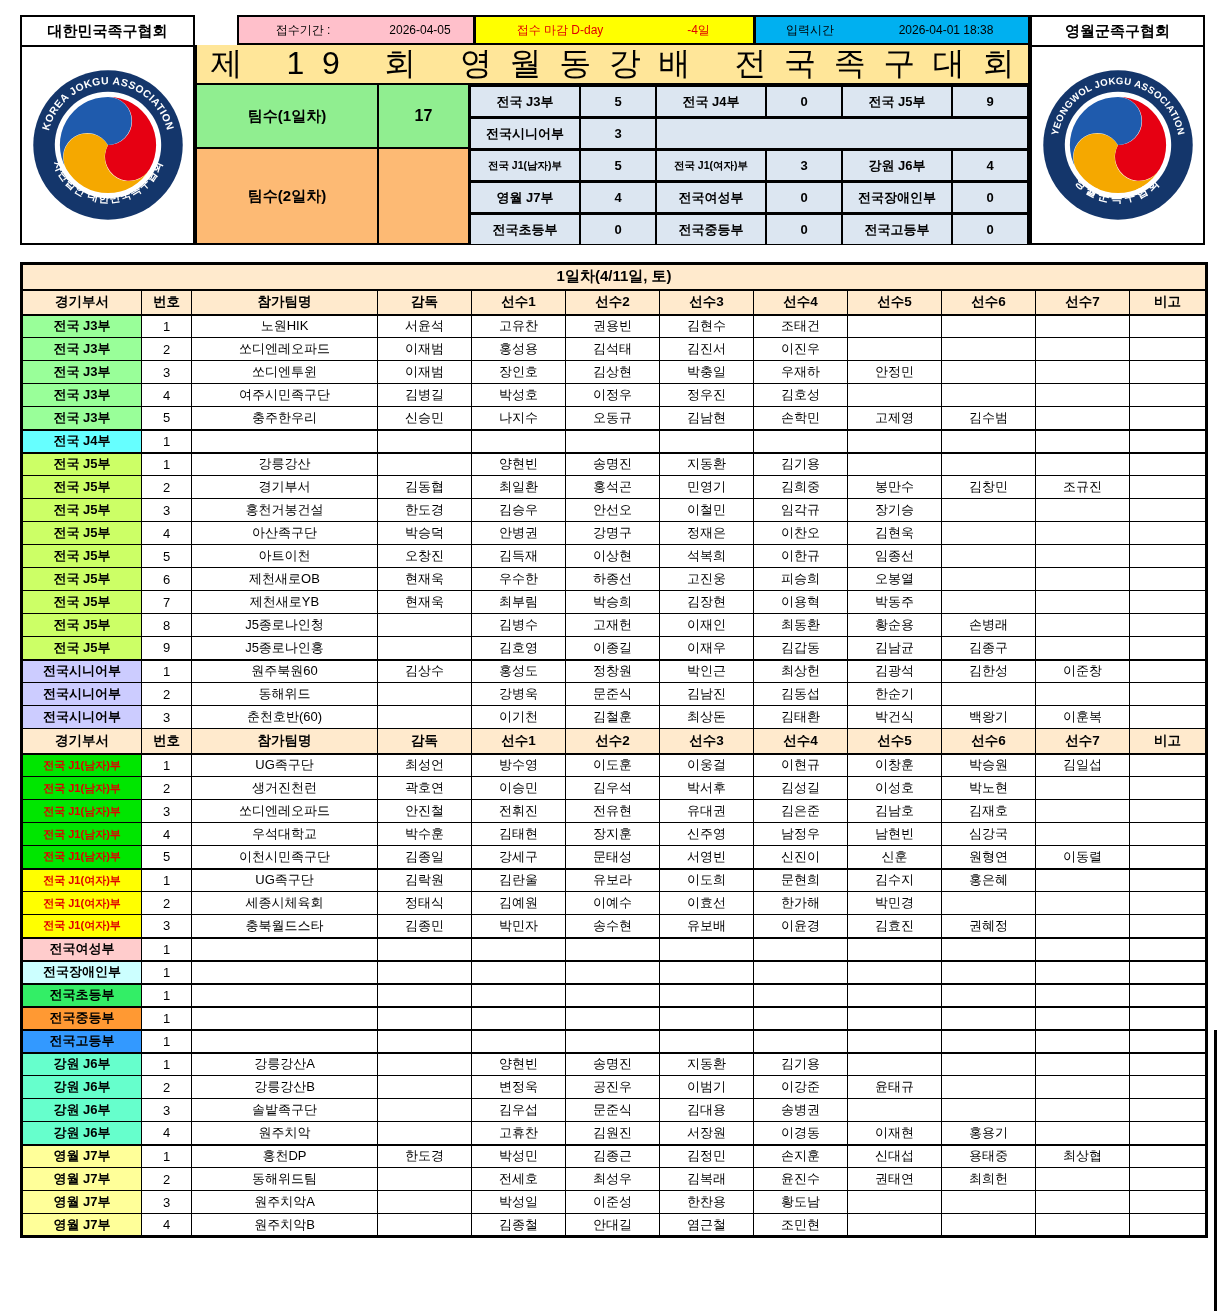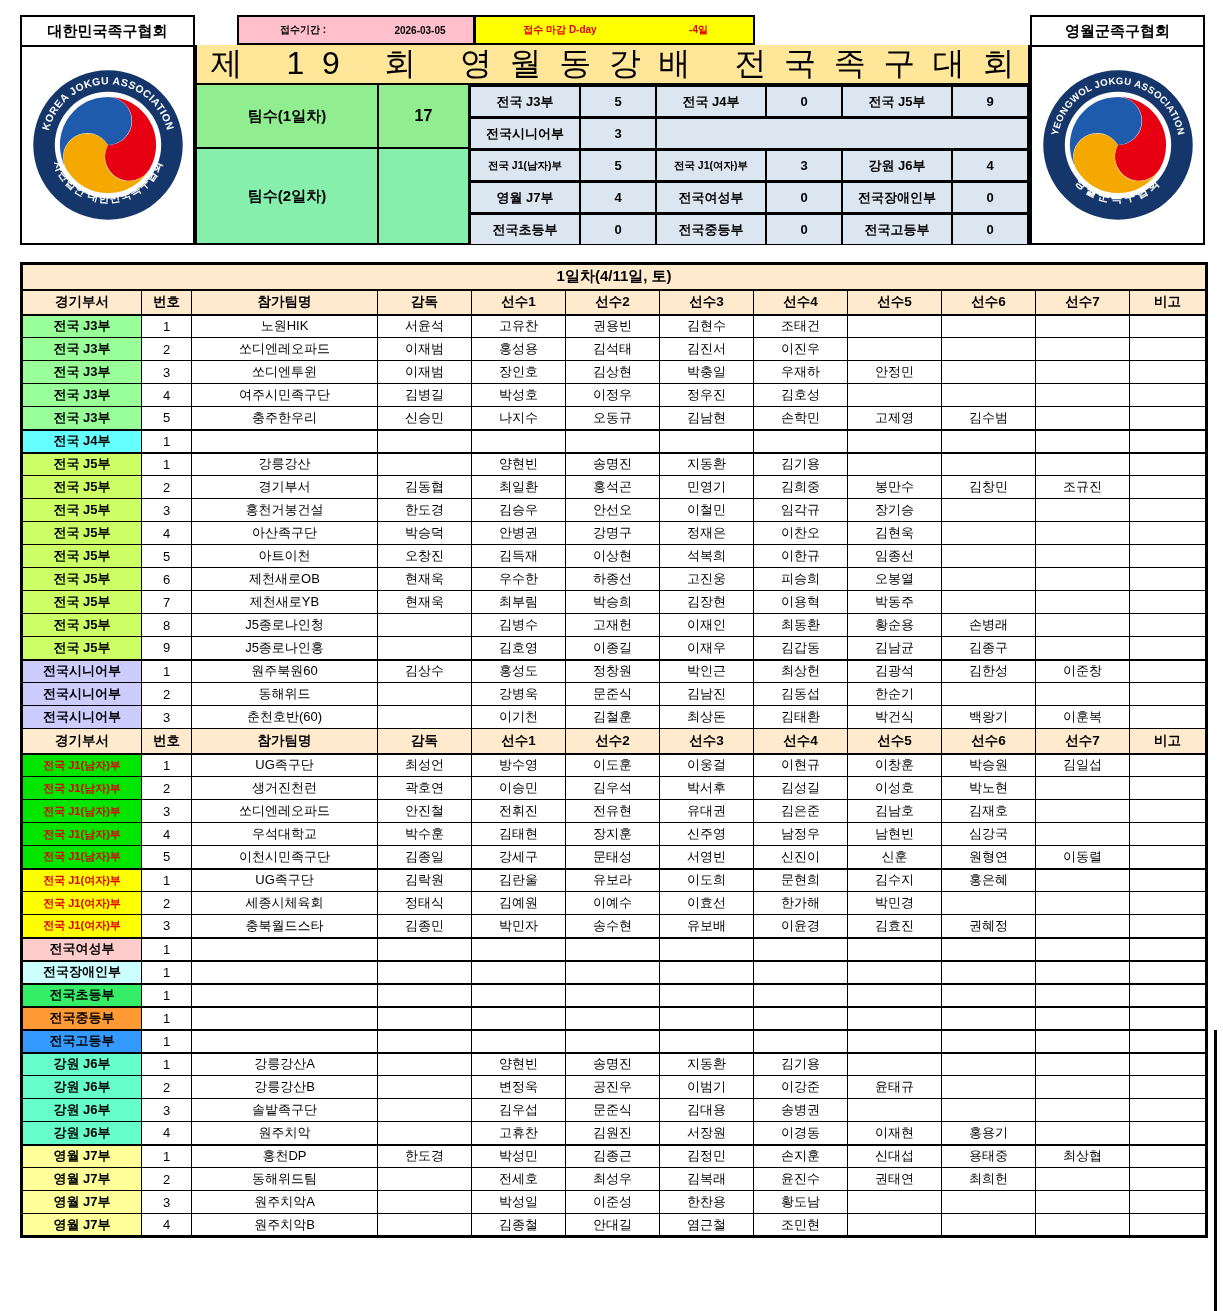--- a/index.html
+++ b/index.html
@@ -10,21 +10,21 @@
   .banner { position:absolute; left:20px; top:15px; width:1185px; height:230px; display:flex; }
   .b-col-side { width:175px; display:flex; flex-direction:column; border:2px solid #000; box-sizing:border-box; background:#fff; }
   .org-cell { height:30px; border-bottom:2px solid #000; display:flex; align-items:center; justify-content:center;
               font-weight:bold; font-size:15px; box-sizing:border-box; }
   .logo-cell { flex:1; display:flex; align-items:center; justify-content:center; }
   .logo-cell svg { width:152px; height:152px; }
 
   .b-mid { width:835px; display:flex; flex-direction:column; box-sizing:border-box; }
   .strip { height:30px; display:flex; }
   .strip .gapcell { width:42px; }
-  .stripcell { display:flex; box-sizing:border-box; border:2px solid #000; border-left-width:1px; font-weight:bold; font-size:10px; }
+  .stripcell { display:flex; box-sizing:border-box; border:2px solid #000; border-left-width:1px; font-weight:normal; font-size:12px; }
   .stripcell span { display:flex; align-items:center; justify-content:center; box-sizing:border-box; }
   .cell-pink  { width:238px; border-left-width:2px; }
   .cell-yellow{ width:280px; color:#e00000; }
   .cell-blue  { width:275px; }
   .title-band { height:40px; display:flex; align-items:center; justify-content:center; box-sizing:border-box;
                 border:2px solid #000; border-top:none; font-weight:normal; font-size:32px; letter-spacing:0.55em;
                 text-indent:0.55em; white-space:nowrap; }
   .counts { height:160px; display:flex; }
   .count-col { width:275px; display:flex; flex-direction:column; }
   .day-block { display:flex; border:2px solid #000; border-top:none; box-sizing:border-box; }
@@ -83,35 +83,39 @@
           </text>
         </svg>
       </div>
     </div>
 
     <div class="b-mid">
       <div class="strip">
         <div class="gapcell"></div>
         <div class="stripcell cell-pink" id="pinkCell" style="background: rgb(255, 192, 203);">
           <span style="width:128px">접수기간 :</span>
-          <span style="flex:1">2026-03-05</span>
+          <span style="flex:1">2026-04-05</span>
         </div>
         <div class="stripcell cell-yellow" id="yellowCell" style="background: rgb(255, 255, 0); color: rgb(224, 0, 0);">
           <span style="width:168px">접수 마감 D-day</span>
           <span style="flex:1">-4일</span>
+        </div>
+        <div class="stripcell cell-blue" id="blueCell" style="background: rgb(0, 176, 240);">
+          <span style="width:108px">입력시간</span>
+          <span style="flex:1">2026-04-01 18:38</span>
         </div>
       </div>
       <div class="title-band" id="titleBand" style="background: rgb(255, 230, 153);">제 19 회 영월동강배 전국족구대회</div>
       <div class="counts">
         <div class="count-col">
           <div class="day-block" id="day1block" style="background: rgb(144, 238, 144);">
             <div class="dlabel">팀수(1일차)</div>
             <div class="dcount">17</div>
           </div>
-          <div class="day-block" id="day2block" style="background: #86efac;">
+          <div class="day-block" id="day2block" style="background: #fdba74;">
             <div class="dlabel">팀수(2일차)</div>
           </div>
         </div>
         <div class="div-grid" id="divGrid">
             <div class="div-row">
               <div class="div-cell div-label" style="background: rgb(220, 230, 241);">전국 J3부</div>
               <div class="div-cell div-value" style="background: rgb(220, 230, 241);">5</div>
               <div class="div-cell div-label" style="background: rgb(220, 230, 241);">전국 J4부</div>
               <div class="div-cell div-value" style="background: rgb(220, 230, 241);">0</div>
               <div class="div-cell div-label" style="background: rgb(220, 230, 241);">전국 J5부</div>

